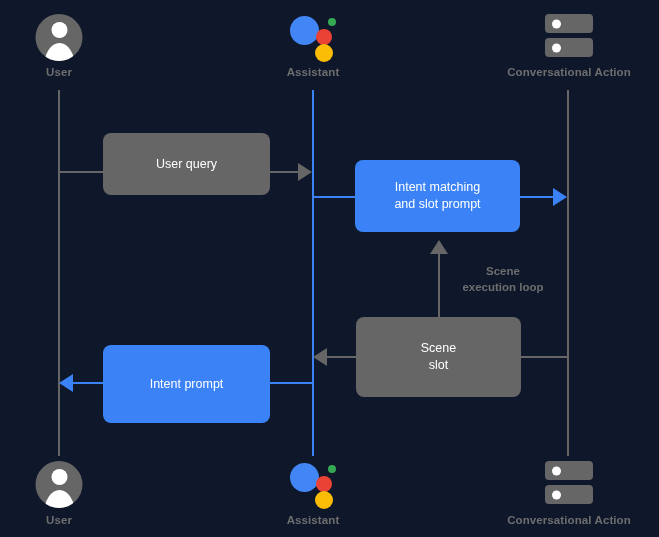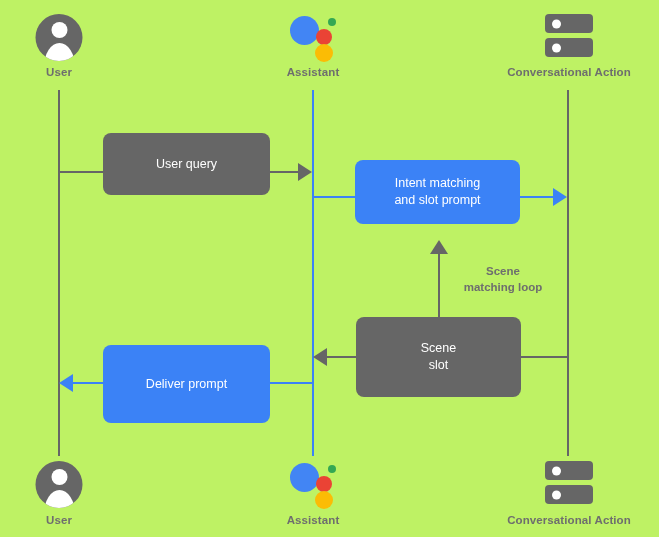--- a/index.html
+++ b/index.html
@@ -7,21 +7,21 @@
     padding: 0;
     background: #ffffff;
   }
   body {
     font-family: "Liberation Sans", sans-serif;
   }
   #canvas {
     position: relative;
     width: 659px;
     height: 537px;
-    background: #bef264;
+    background: #0f172a;
     overflow: hidden;
     text-decoration: underline;
   }
   .actor-label {
     position: absolute;
     font-size: 11.5px;
     font-weight: bold;
     color: #6e6e6e;
     text-align: center;
     white-space: nowrap;
@@ -207,48 +207,48 @@
   <div class="lifeline gray" style="left:58px; top:90px; height:366px;"></div>
   <div class="lifeline blue" style="left:312px; top:90px; height:366px;"></div>
   <div class="lifeline gray" style="left:567px; top:90px; height:366px;"></div>
 
   <div class="hline gray" style="left:58px; top:171px; width:48px;"></div>
   <div class="box gray" style="left:103px; top:133px; width:167px; height:62px;">User query</div>
   <div class="hline gray" style="left:269px; top:171px; width:32px;"></div>
   <div class="arrow right gray" style="left:298px; top:163px;"></div>
 
   <div class="hline blue" style="left:312px; top:196px; width:46px;"></div>
-  <div class="box blue" style="left:355px; top:160px; width:165px; height:64px;">
+  <div class="box blue" style="left:355px; top:160px; width:165px; height:72px;">
     <div>
       <span>Intent matching</span><br>
       <span>and slot prompt</span>
     </div>
   </div>
   <div class="hline blue" style="left:519px; top:196px; width:38px;"></div>
   <div class="arrow right blue" style="left:553px; top:188px;"></div>
 
   <div class="vline gray" style="left:438px; top:250px; height:68px;"></div>
   <div class="arrow up gray" style="left:430px; top:240px;"></div>
   <div class="annotation" style="left:503px; top:264px;">
     <span>Scene</span><br>
-    <span>matching loop</span>
+    <span>execution loop</span>
   </div>
 
   <div class="hline gray" style="left:520px; top:356px; width:48px;"></div>
   <div class="box gray" style="left:356px; top:317px; width:165px; height:80px;">
     <div>
       <span>Scene</span><br>
       <span>slot</span>
     </div>
   </div>
   <div class="hline gray" style="left:326px; top:356px; width:32px;"></div>
   <div class="arrow left gray" style="left:313px; top:348px;"></div>
 
   <div class="hline blue" style="left:269px; top:382px; width:45px;"></div>
-  <div class="box blue" style="left:103px; top:345px; width:167px; height:78px;">Deliver prompt</div>
+  <div class="box blue" style="left:103px; top:345px; width:167px; height:78px;">Intent prompt</div>
   <div class="hline blue" style="left:72px; top:382px; width:32px;"></div>
   <div class="arrow left blue" style="left:59px; top:374px;"></div>
 
   <div class="icon" style="left:59px; top:461px;">
     <div class="user-icon-circle">
       <div class="user-icon-head"></div>
       <div class="user-icon-body"></div>
     </div>
   </div>
   <div class="actor-label" style="left:59px; top:514px;">User</div>

